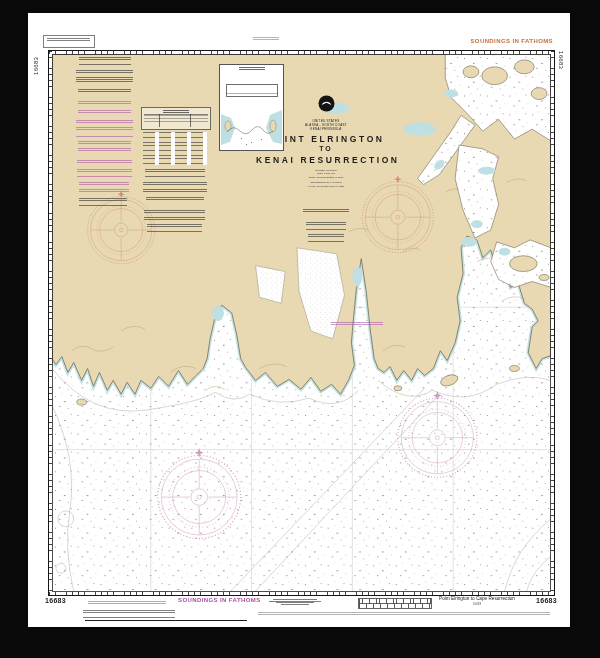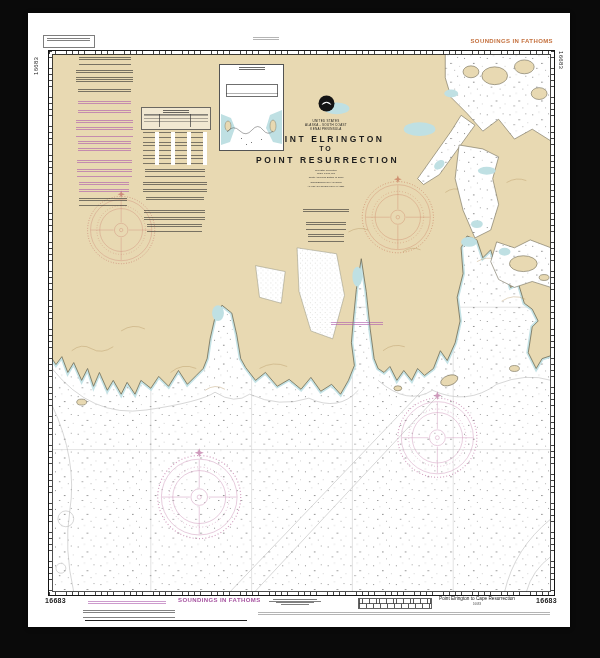--- a/index.html
+++ b/index.html
@@ -229,21 +229,21 @@
     <div class="titleblock">
       <svg class="logo" viewBox="0 0 17 17">
         <circle cx="8.5" cy="8.5" r="8" fill="#141414"></circle>
         <path d="M3.6,10 C5.8,5.8 11.2,5.8 13.4,10 L8.5,7.8 Z" fill="#ffffff"></path>
       </svg>
       <div class="t-sm">UNITED STATES</div>
       <div class="t-sm">ALASKA - SOUTH COAST</div>
       <div class="t-sm">KENAI PENINSULA</div>
       <div class="t-big">POINT ELRINGTON</div>
       <div class="t-mid">TO</div>
-      <div class="t-big">POINT RESURRECTION</div>
+      <div class="t-big">KENAI RESURRECTION</div>
       <div class="gap4"></div>
       <div class="t-note">Mercator Projection</div>
       <div class="t-note">Scale 1:100,000</div>
       <div class="t-note">North American Datum of 1983</div>
       <div class="gap2"></div>
       <div class="t-note">SOUNDINGS IN FATHOMS</div>
       <div class="t-note">AT MEAN LOWER LOW WATER</div>
     </div>
 
     <div class="mb" style="left:254px;top:158px;width:46px;height:9px;"></div>

